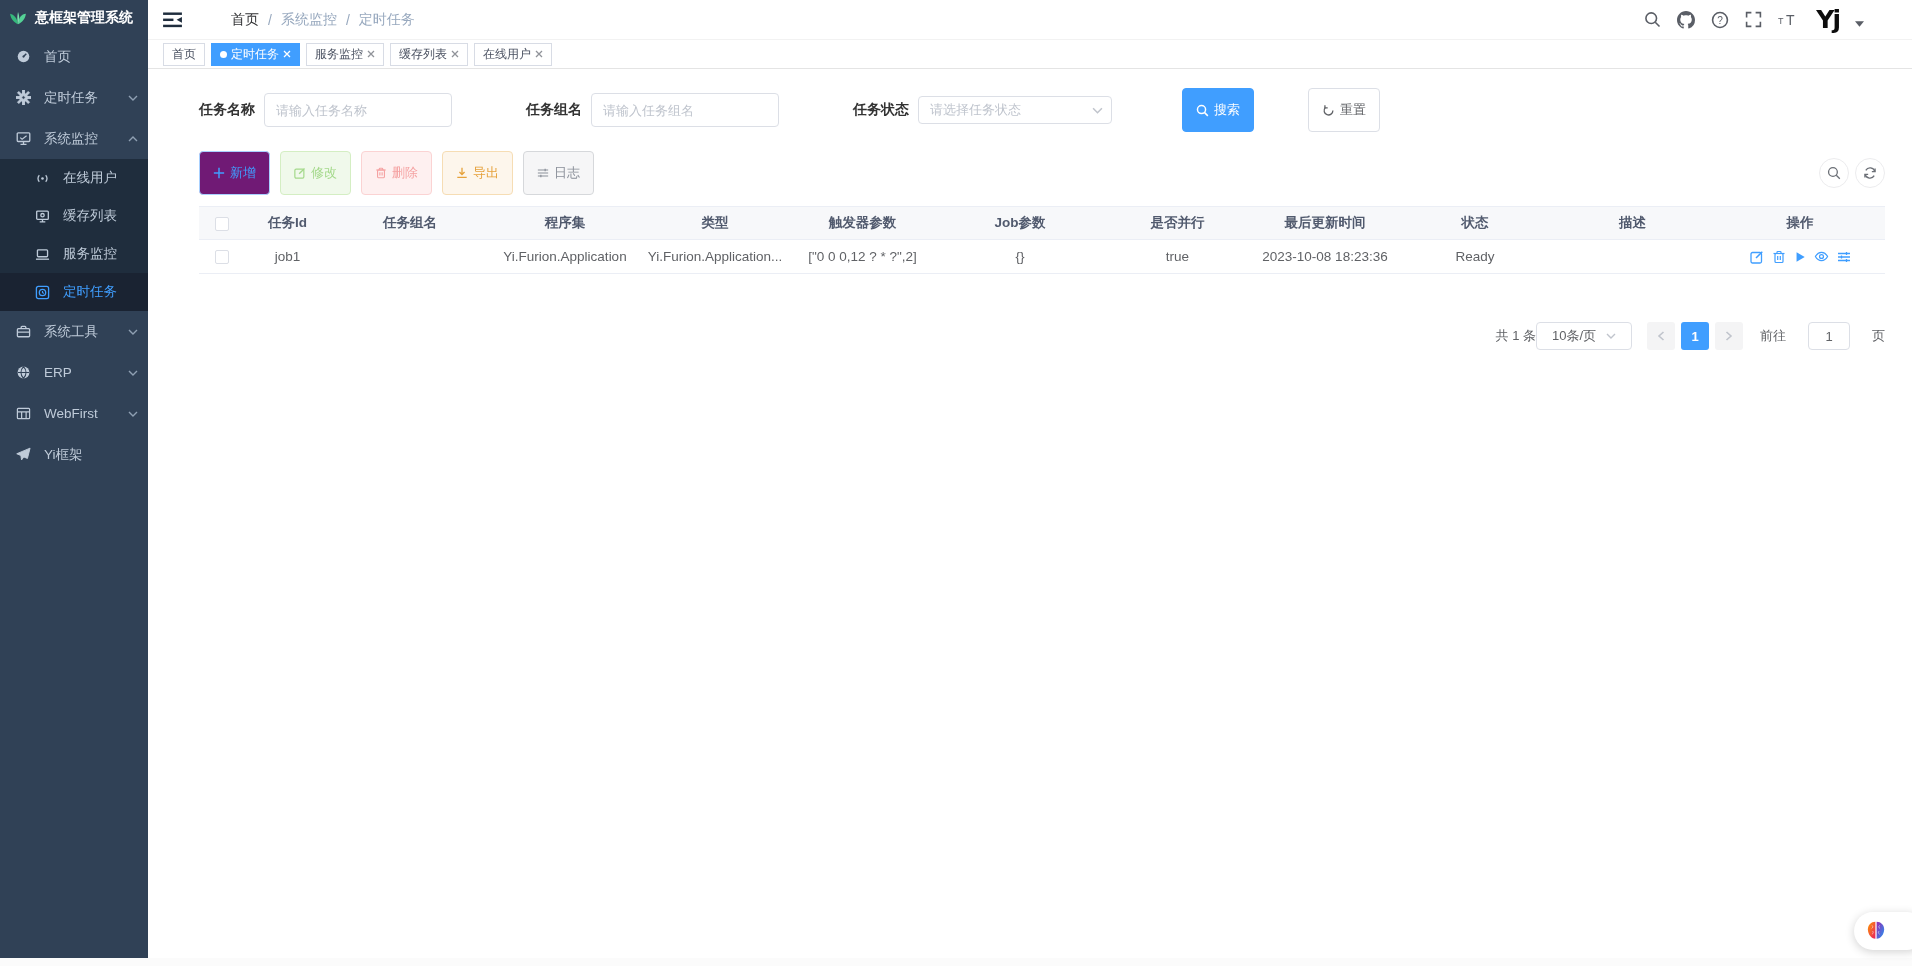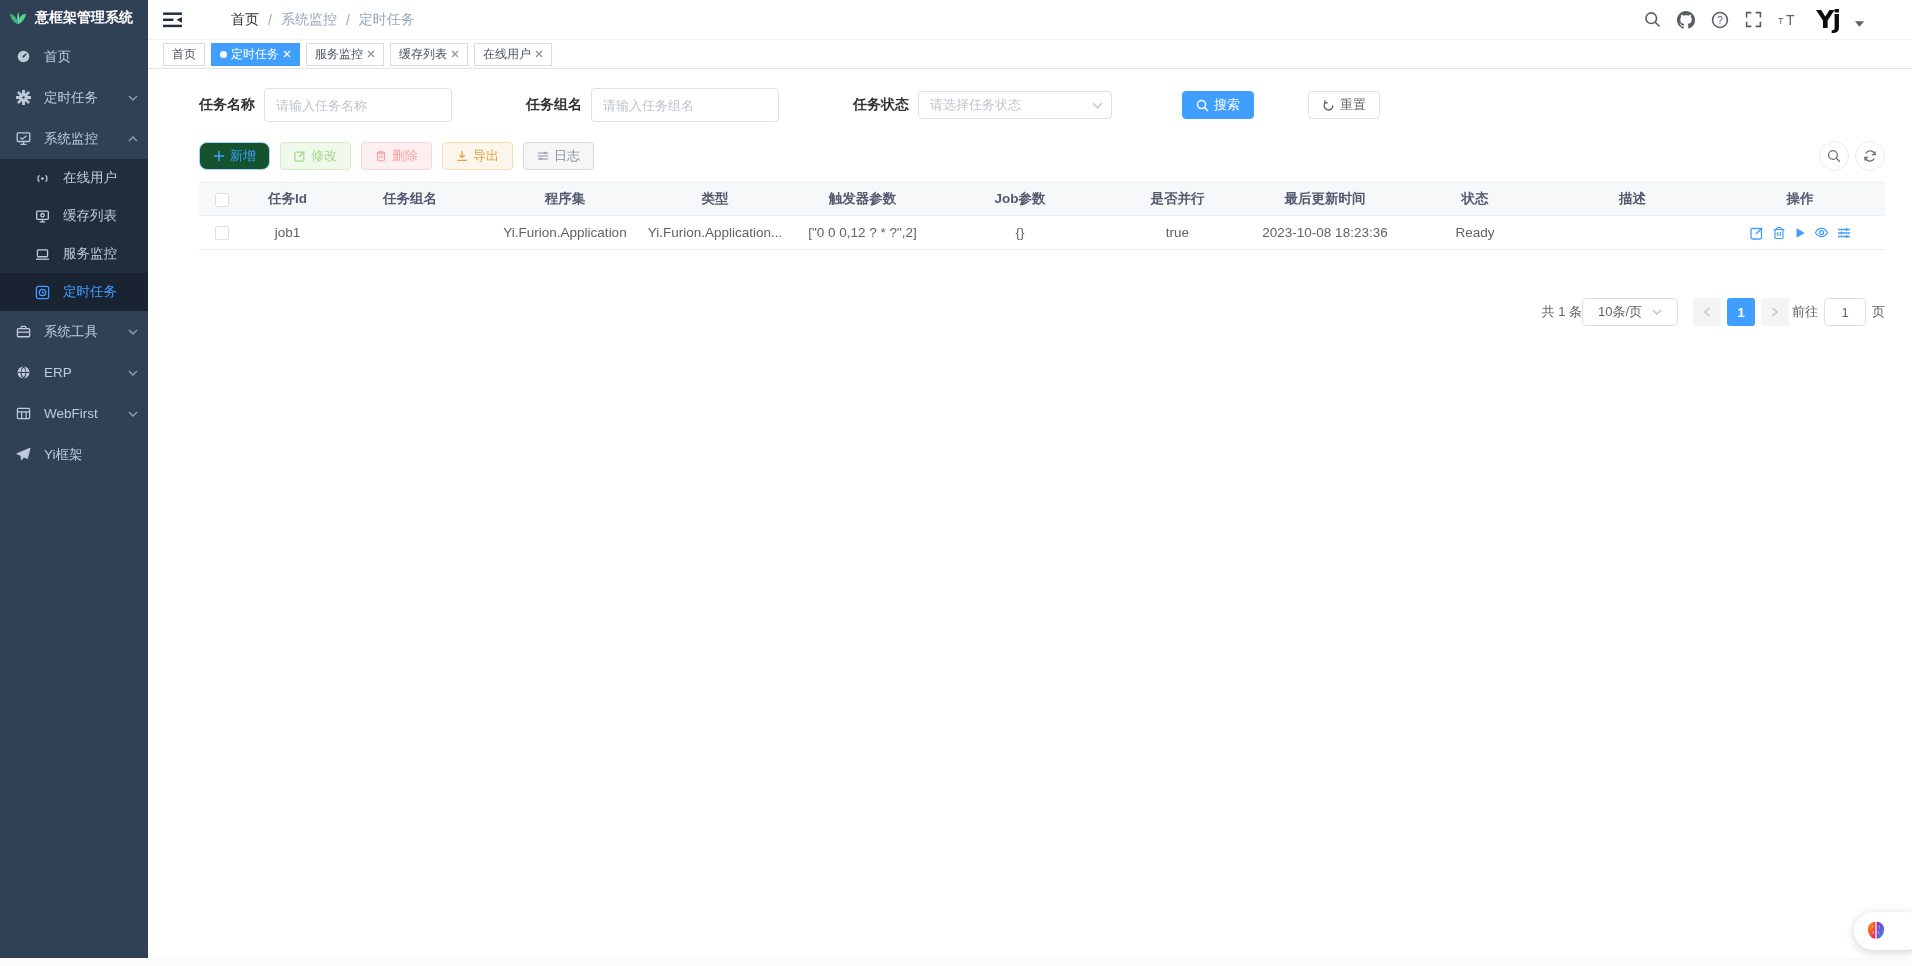--- a/index.html
+++ b/index.html
@@ -41,46 +41,46 @@
 
   
   .content { flex:1; padding:19px 27px 0 51px; position:relative; }
 
   .filter-row { display:flex; align-items:center; margin-bottom:19px;gap:42px; }
   .f-group { display:flex; align-items:center; margin-right:32px; }
   .f-label { font-size:14px; font-weight:bold; color:#333; margin-right:9px; white-space:nowrap; }
   .f-input { width:188px; height:34px; border:1px solid #dcdfe6; border-radius:4px; padding:0 11px; font-size:13px; color:#606266; outline:none; font-family:inherit; }
   .f-input::placeholder { color:#bfc4cd; }
   .f-select { width:194px; height:28px; border:1px solid #dcdfe6; border-radius:4px; padding:0 8px 0 11px; font-size:13px; display:flex; align-items:center; justify-content:space-between; color:#bfc4cd; cursor:pointer; background:#fff; }
-  .btn { height:28px; border-radius:4px; padding:0 13px; font-size:13px; display:inline-flex; align-items:center; gap:5px; cursor:pointer; border:1px solid transparent; white-space:nowrap; font-family:inherit;text-align:center; }
+  .btn { height:44px; border-radius:4px; padding:0 13px; font-size:13px; display:inline-flex; align-items:center; gap:5px; cursor:pointer; border:1px solid transparent; white-space:nowrap; font-family:inherit;text-align:center; }
   .btn-search { background:#409eff; border-color:#409eff; color:#fff; margin-left:28px; }
   .btn-reset { background:#fff; border-color:#dcdfe6; color:#606266; margin-left:12px; }
 
   .toolbar-row { display:flex; align-items:center; gap:10px; margin-bottom:11px; }
-  .btn-add    { background:#14532d; border-color:#a9d1ff; color:#409eff;border-radius:8px; }
+  .btn-add    { background:#701a75; border-color:#a9d1ff; color:#409eff; }
   .btn-edit   { background:#f0f9eb; border-color:#d4eec3; color:#a4d98b; cursor:not-allowed; }
   .btn-del    { background:#fef0f0; border-color:#fbd3d3; color:#f5a2a2; cursor:not-allowed; }
   .btn-export { background:#fdf6ec; border-color:#f6ddb4; color:#e6a23c; }
   .btn-log    { background:#f6f6f7; border-color:#d6d8db; color:#8a8f99; }
   .tool-icons { margin-left:auto; display:flex; gap:6px; }
   .circle-btn { width:30px; height:30px; border-radius:50%; border:1px solid #ececee; background:#fff; display:flex; align-items:center; justify-content:center; color:#6b6f76; cursor:pointer; }
 
   table.grid { width:100%; border-collapse:collapse; table-layout:fixed; }
   .grid th { height:33px; background:#f7f8fa; border-top:1px solid #ebeef5; border-bottom:1px solid #ebeef5; font-size:13.5px; color:#515a6e; font-weight:bold; text-align:center; }
   .grid td { height:34px; border-bottom:1px solid #ebeef5; font-size:13.5px; color:#606266; text-align:center; white-space:nowrap; overflow:hidden; text-overflow:ellipsis; }
   .checkbox { width:14px; height:14px; border:1px solid #dcdfe6; border-radius:2px; background:#fff; display:inline-block; vertical-align:middle; cursor:pointer; }
   .row-actions { display:flex; justify-content:center; gap:8px; }
   .act-icon { display:flex; align-items:center; color:#409eff; cursor:pointer; }
 
   .pagination { margin-top:48px; display:flex; justify-content:flex-end; align-items:center; font-size:13px; color:#606266; }
   .pg-total { margin-right:0; }
   .pg-size { width:96px; height:28px; border:1px solid #dcdfe6; border-radius:4px; display:flex; align-items:center; justify-content:center; gap:10px; color:#606266; cursor:pointer; margin-right:12px; background:#fff; }
   .pg-arrow { width:28px; height:28px; border-radius:3px; background:#f4f4f5; color:#c0c4cc; display:flex; align-items:center; justify-content:center; margin:0 3px; cursor:pointer; font-size:12px; }
   .pg-page { width:28px; height:28px; border-radius:3px; background:#409eff; color:#fff; display:flex; align-items:center; justify-content:center; margin:0 3px; font-weight:bold; cursor:pointer; }
-  .pg-goto { margin-left:0; display:flex; align-items:center; gap:6px; }
+  .pg-goto { margin-left:14px; display:flex; align-items:center; gap:22px; }
   .pg-input { width:42px; height:28px; border:1px solid #dcdfe6; border-radius:4px; text-align:center; font-size:13px; color:#606266; outline:none; font-family:inherit; }
 
   
   .assistant-pill { position:absolute; right:-14px; bottom:16px; width:72px; height:38px; border-radius:19px; background:#fff; box-shadow:0 2px 10px rgba(0,0,0,.18); display:flex; align-items:center; padding-left:9px; z-index:10; cursor:pointer; }
   .hscrollbar { position:absolute; left:0; bottom:0; width:1912px; height:8px; background:#fbfbfb; z-index:5; }
 </style>
 </head>
 <body>
 
 <div class="app">

